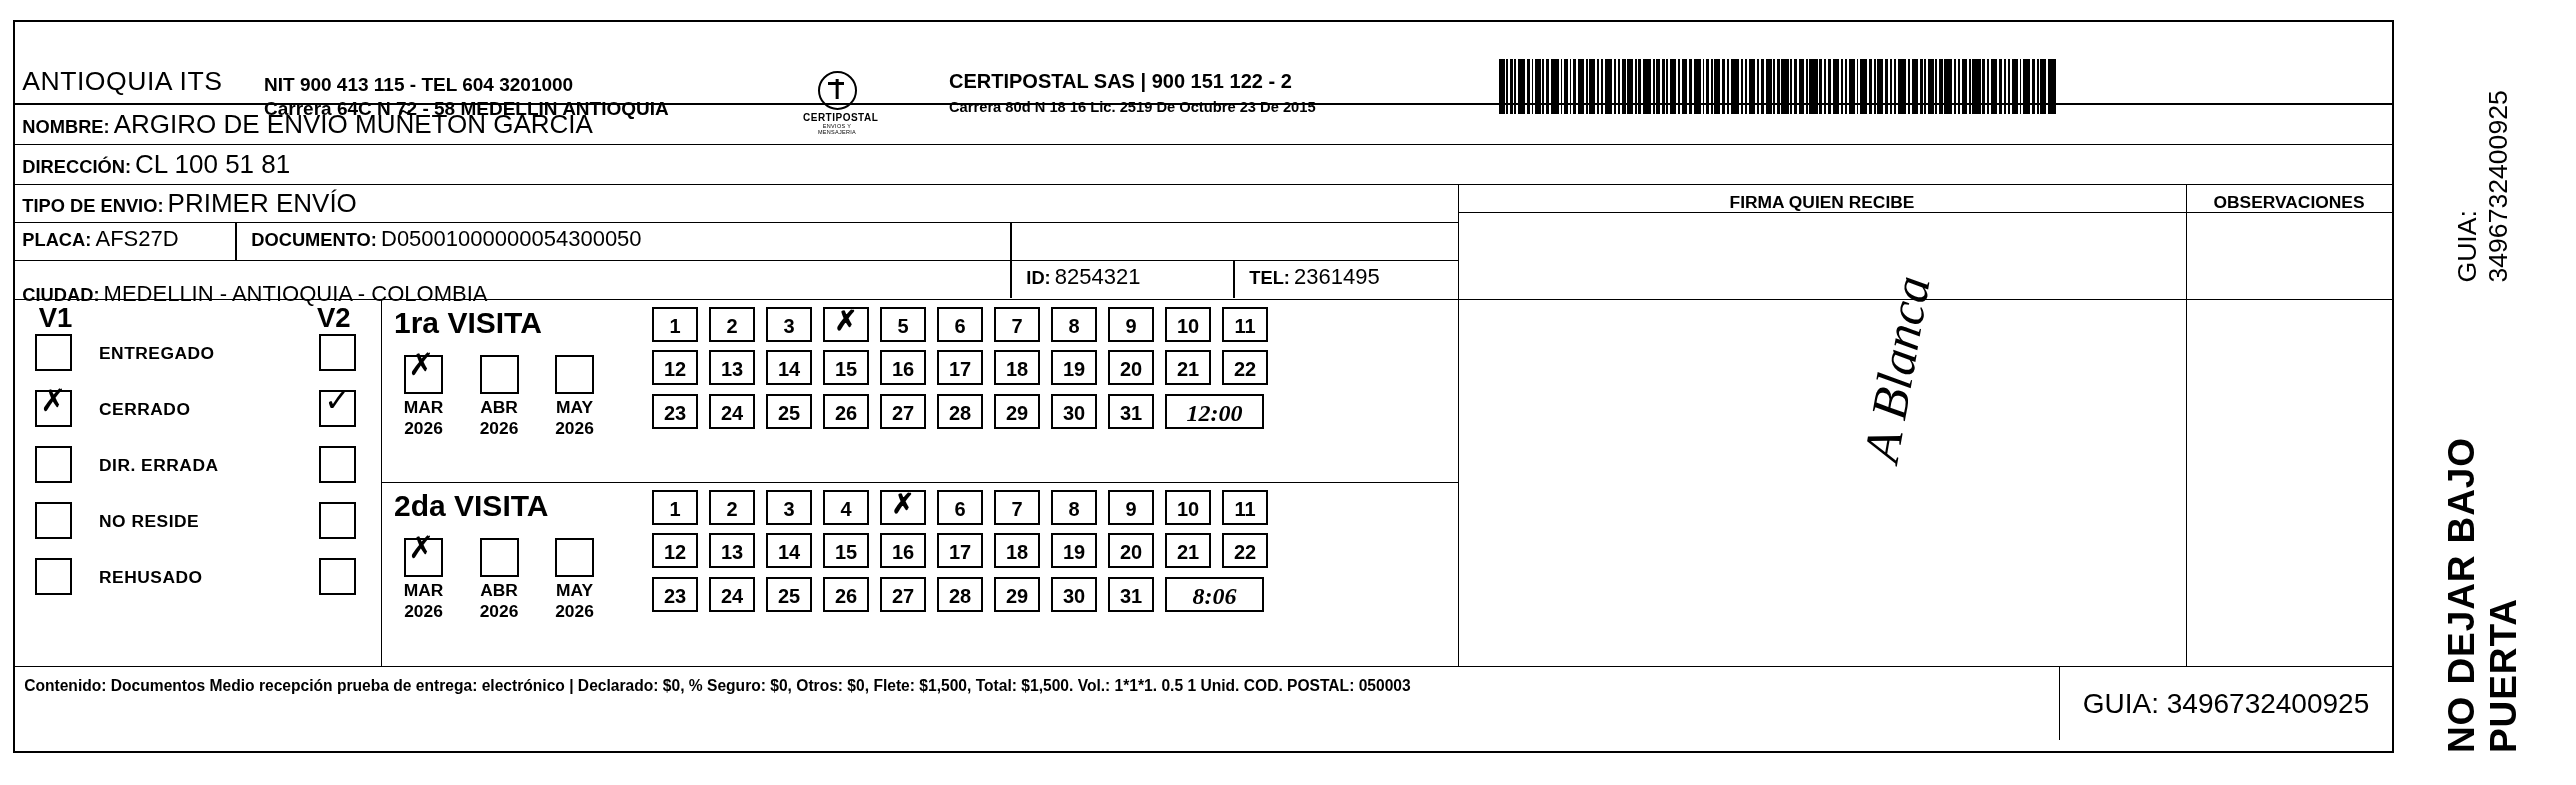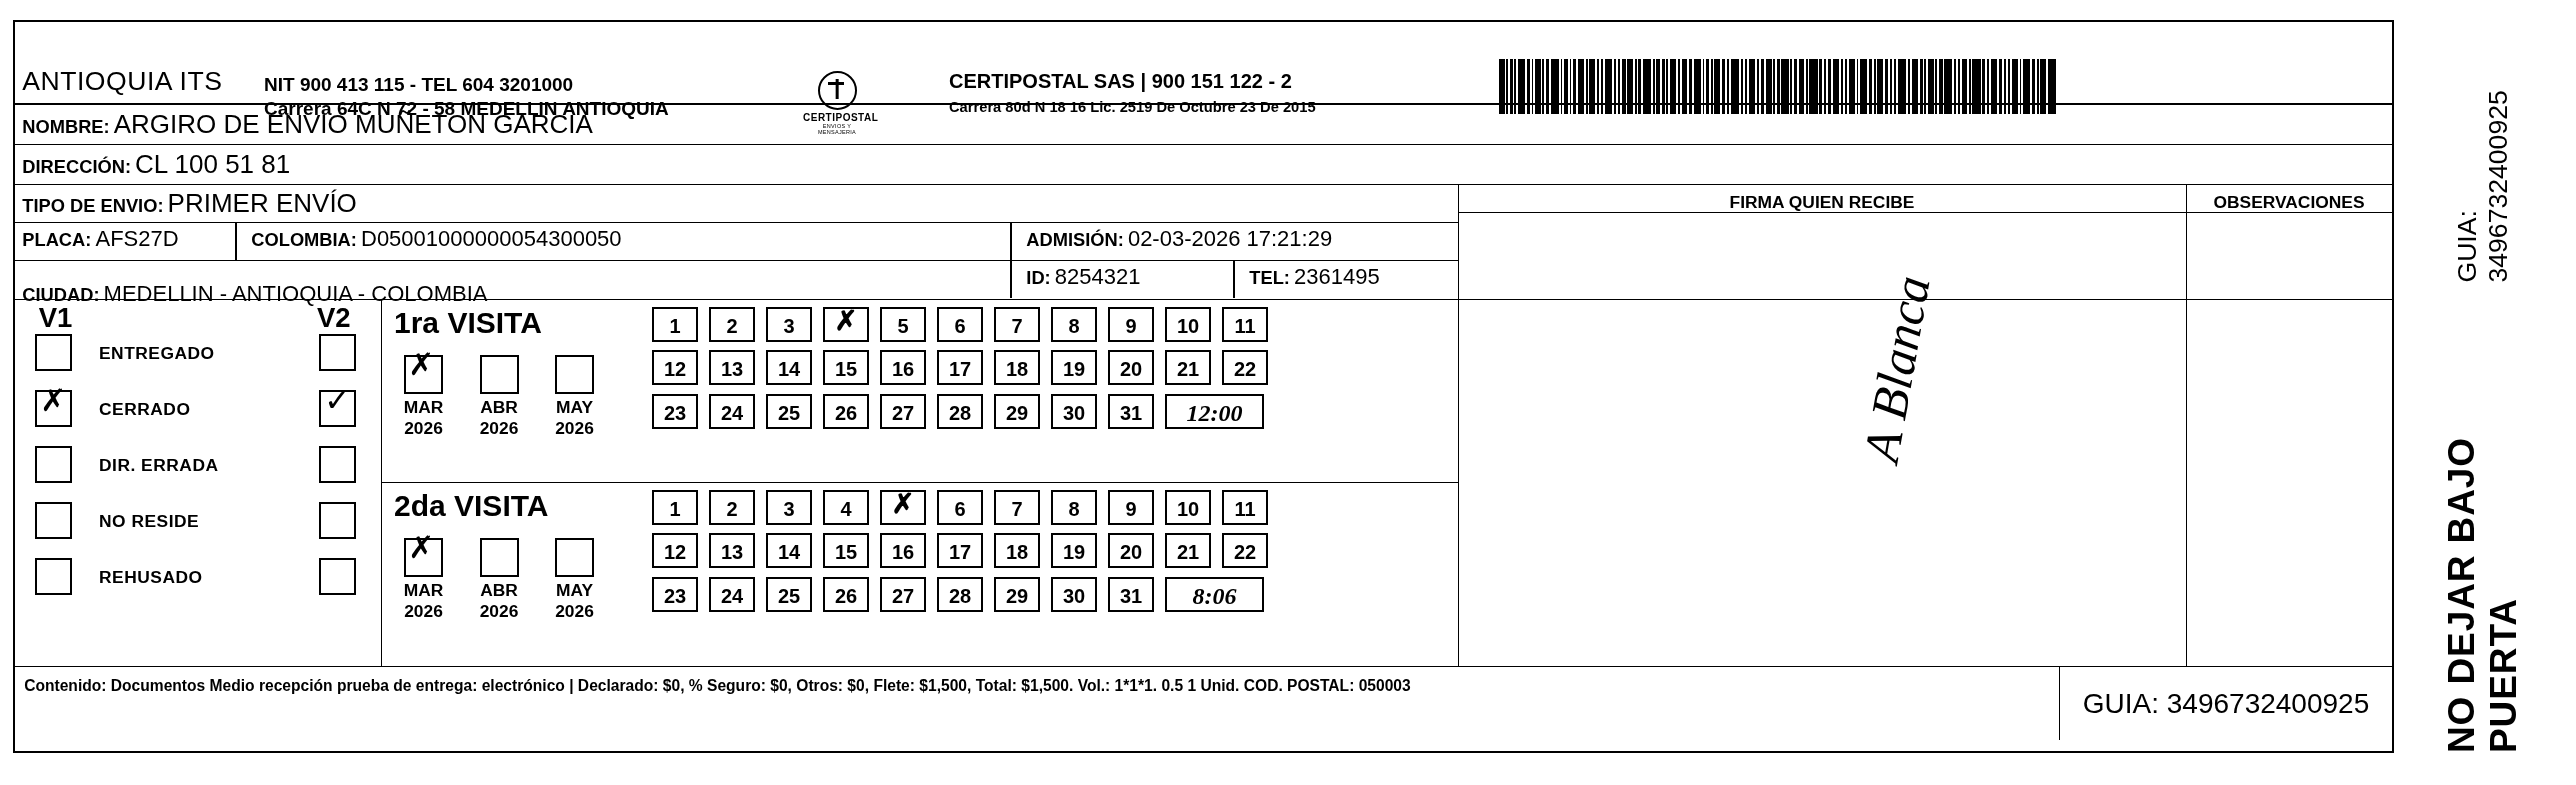--- a/index.html
+++ b/index.html
@@ -227,28 +227,24 @@
           <span class="k">TIPO DE ENVIO:</span>
           <span class="v">PRIMER ENVÍO</span>
         </div>
         <div class="l-placa">
           <div class="cellpad" style="position:absolute;left:0;top:0;">
             <span class="k">PLACA:</span>
             <span class="v" style="font-size:22px">AFS27D</span>
           </div>
           <div class="vline" style="left:220px"></div>
           <div class="cellpad" style="position:absolute;left:229px;top:0;">
-            <span class="k">COLOMBIA:</span>
+            <span class="k">DOCUMENTO:</span>
             <span class="v" style="font-size:22px">D05001000000054300050</span>
           </div>
           <div class="vline" style="left:995px"></div>
-          <div class="cellpad" style="position:absolute;left:1004px;top:0;">
-            <span class="k">ADMISIÓN:</span>
-            <span class="v" style="font-size:22px">02-03-2026 17:21:29</span>
-          </div>
         </div>
         <div class="l-ciudad">
           <div class="cellpad" style="position:absolute;left:0;top:17px;">
             <span class="k">CIUDAD:</span>
             <span class="v" style="font-size:22px">MEDELLIN - ANTIOQUIA - COLOMBIA</span>
           </div>
           <div class="vline" style="left:995px"></div>
           <div class="cellpad" style="position:absolute;left:1004px;top:0;">
             <span class="k">ID:</span>
             <span class="v" style="font-size:22px">8254321</span>

